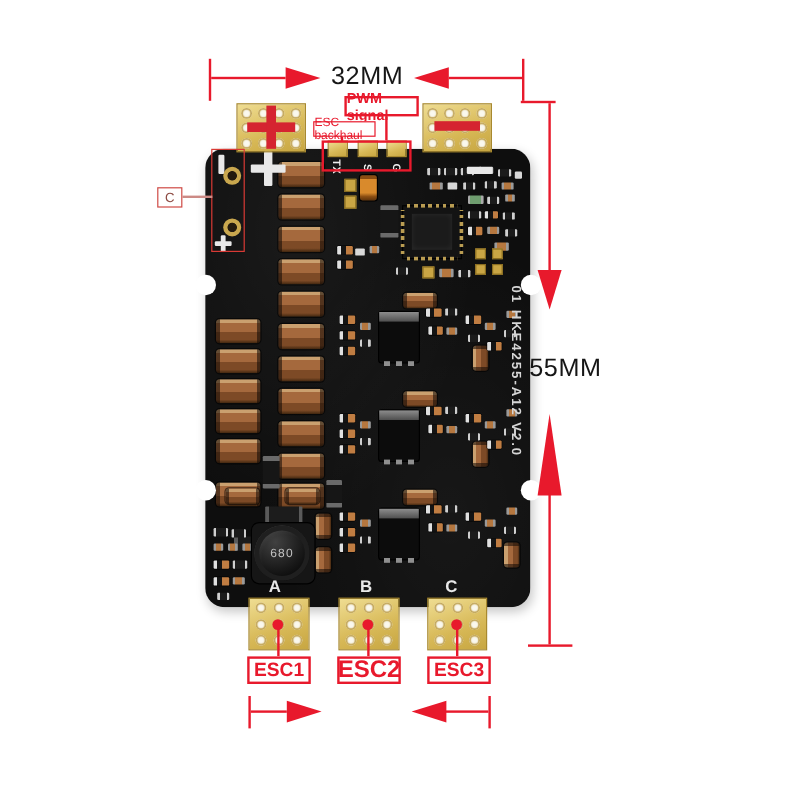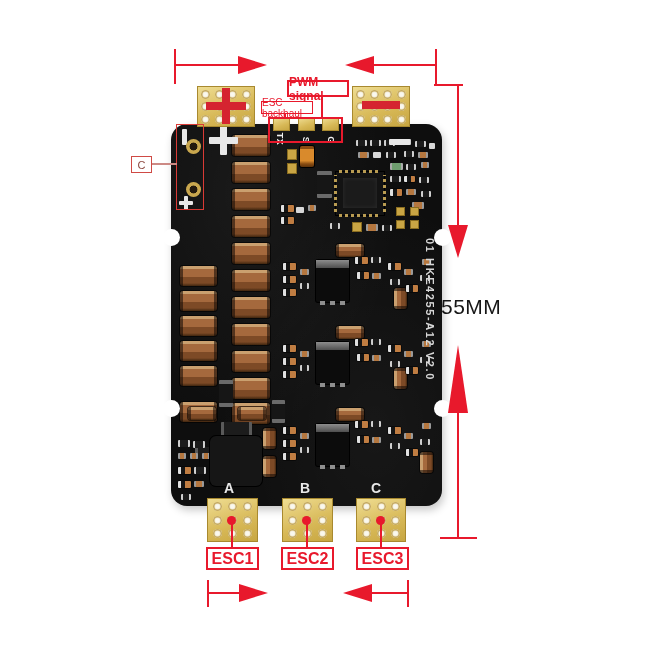--- a/index.html
+++ b/index.html
@@ -238,20 +238,23 @@
     <div class="leg" style="left:24px;"></div>
   </div>
   <div class="drv" style="left:316px;top:424px;">
     <div class="tab"></div>
     <div class="leg" style="left:4px;"></div>
     <div class="leg" style="left:14px;"></div>
     <div class="leg" style="left:24px;"></div>
   </div>
 
   <div class="ind-base"></div>
+  <div class="ind">
+    <span>680</span>
+  </div>
 
   <div class="silk">01 HKE4255-A12 V2.0</div>
   <div class="phase" style="left:224px;top:480px;">A</div>
   <div class="phase" style="left:300px;top:480px;">B</div>
   <div class="phase" style="left:371px;top:480px;">C</div>
 
   <div class="bar white" style="left:209px;top:137px;width:29px;height:7px;"></div>
   <div class="bar white" style="left:220px;top:126px;width:7px;height:29px;"></div>
   <div class="bar white" style="left:389px;top:139px;width:21px;height:6px;"></div>
 
@@ -331,20 +334,21 @@
   <div class="pin-lab" style="left:303px;top:135px;">S</div>
   <div class="pin-lab" style="left:327px;top:135px;">G</div>
 
   <div class="frame" style="left:268px;top:117px;width:75px;height:26px;"></div>
   <div class="frame-thin" style="left:176px;top:124px;width:28px;height:86px;"></div>
 
   <div class="rline" style="left:174px;top:49px;width:2px;height:35px;"></div>
   <div class="rline" style="left:435px;top:49px;width:2px;height:35px;"></div>
   <div class="rline" style="left:176px;top:64px;width:62px;height:2px;"></div>
   <div class="tri tri-r" style="left:238px;top:56px;"></div>
+  <div class="dim-label" style="left:250px;top:52px;width:112px;">32MM</div>
   <div class="tri tri-l" style="left:345px;top:56px;"></div>
   <div class="rline" style="left:374px;top:64px;width:61px;height:2px;"></div>
 
   <div class="rline" style="left:434px;top:84px;width:29px;height:2px;"></div>
   <div class="rline" style="left:457px;top:86px;width:2px;height:140px;"></div>
   <div class="tri tri-d" style="left:448px;top:225px;"></div>
   <div class="dim-label" style="left:441px;top:295px;">55MM</div>
   <div class="tri tri-u" style="left:448px;top:345px;"></div>
   <div class="rline" style="left:457px;top:411px;width:2px;height:126px;"></div>
   <div class="rline" style="left:440px;top:537px;width:37px;height:2px;"></div>
@@ -364,15 +368,15 @@
   <div class="callout" style="left:131px;top:156px;width:21px;height:17px;font-size:11px;font-weight:normal;border-width:1.5px;border-color:#cf4a45;color:#8d4a42;">C</div>
   <div class="rline" style="left:152px;top:163px;width:25px;height:1.5px;background:#cc8a85;"></div>
 
   <div class="rline" style="left:231px;top:521px;width:2px;height:26px;"></div>
   <div class="rline" style="left:306px;top:521px;width:2px;height:26px;"></div>
   <div class="rline" style="left:380px;top:521px;width:2px;height:26px;"></div>
   <div class="rline" style="left:227px;top:516px;width:9px;height:9px;border-radius:50%;"></div>
   <div class="rline" style="left:302px;top:516px;width:9px;height:9px;border-radius:50%;"></div>
   <div class="rline" style="left:376px;top:516px;width:9px;height:9px;border-radius:50%;"></div>
   <div class="callout" style="left:206px;top:547px;width:53px;height:23px;font-size:16px;">ESC1</div>
-  <div class="callout" style="left:281px;top:547px;width:53px;height:23px;font-size:16px;">ESC2</div>
+  <div class="callout" style="left:281px;top:547px;width:53px;height:23px;font-size:20px;">ESC2</div>
   <div class="callout" style="left:356px;top:547px;width:53px;height:23px;font-size:16px;">ESC3</div>
 </div>
 
 </body></html>

